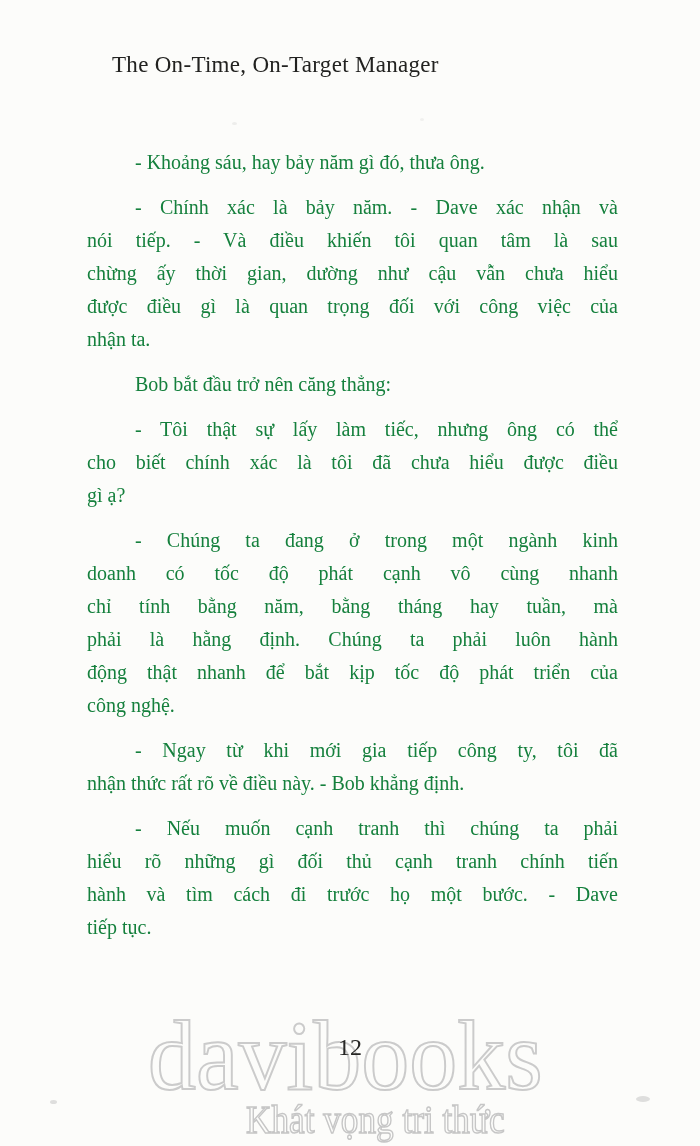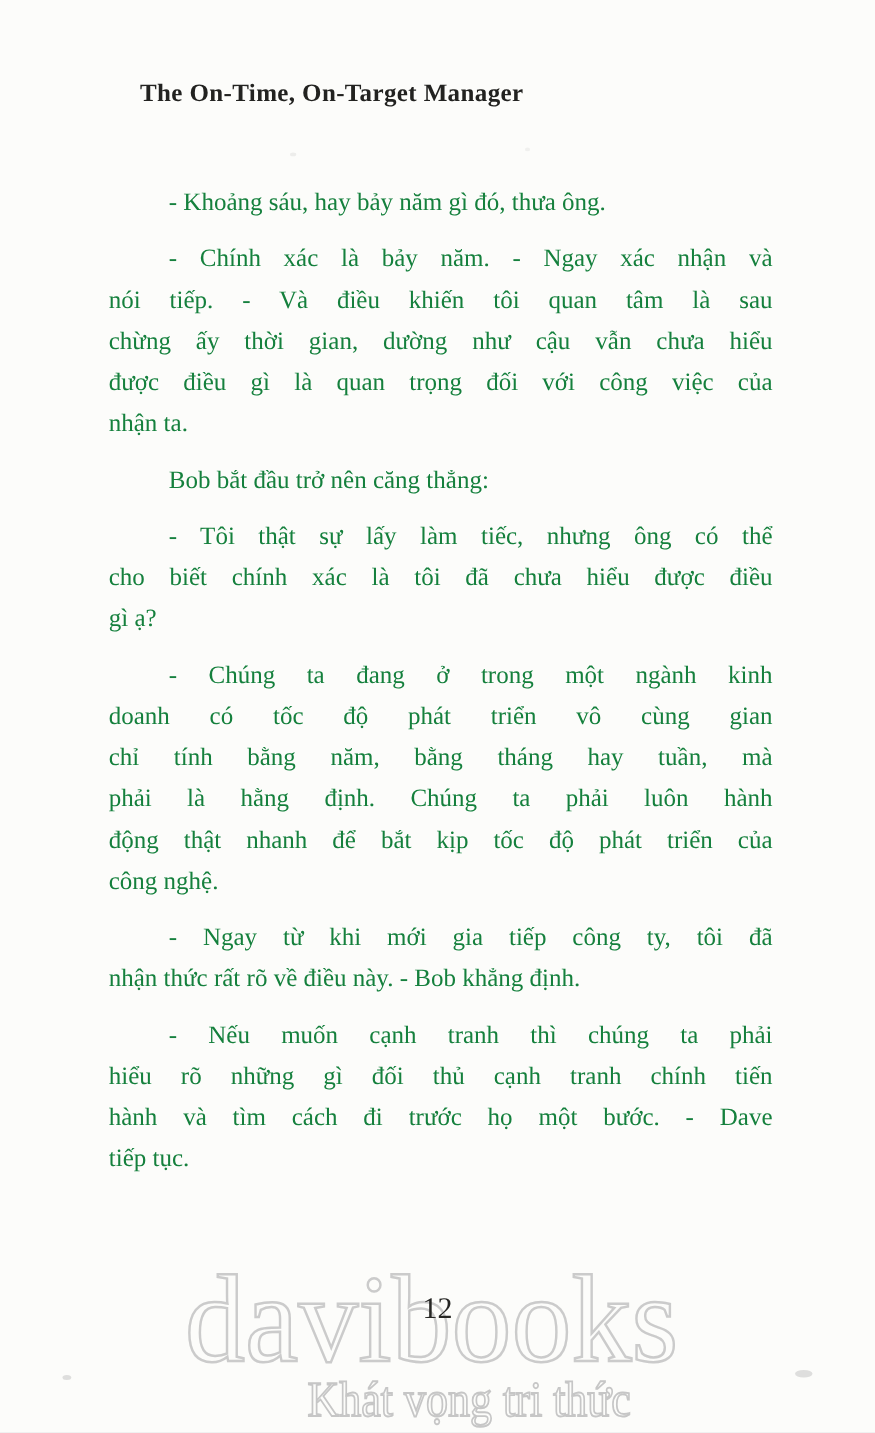--- a/index.html
+++ b/index.html
@@ -15,23 +15,23 @@
   }
   
   .speck {
     position: absolute;
     border-radius: 50%;
     background: rgba(120,120,120,0.22);
   }
   .running-header {
     position: absolute;
     left: 112px;
-    top: 64px;
-    font-size: 20px;
-    font-weight: 700;
+    top: 52px;
+    font-size: 23px;
+    font-weight: 400;
     letter-spacing: 0.3px;
     color: #222220;
   }
   .body-text {
     position: absolute;
     left: 87px;
     top: 146px;
     width: 531px;
     font-size: 20px;
     color: #15803d;
@@ -88,37 +88,37 @@
 <body>
 
 <div class="page">
   <div class="running-header">The On-Time, On-Target Manager</div>
 
   <div class="body-text">
       <div class="para">
         <div class="line first last">- Khoảng sáu, hay bảy năm gì đó, thưa ông.</div>
       </div>
       <div class="para">
-        <div class="line first">- Chính xác là bảy năm. - Ngay xác nhận và</div>
+        <div class="line first">- Chính xác là bảy năm. - Dave xác nhận và</div>
         <div class="line">nói tiếp. - Và điều khiến tôi quan tâm là sau</div>
         <div class="line">chừng ấy thời gian, dường như cậu vẫn chưa hiểu</div>
         <div class="line">được điều gì là quan trọng đối với công việc của</div>
         <div class="line last">nhận ta.</div>
       </div>
       <div class="para">
         <div class="line first last">Bob bắt đầu trở nên căng thẳng:</div>
       </div>
       <div class="para">
         <div class="line first">- Tôi thật sự lấy làm tiếc, nhưng ông có thể</div>
         <div class="line">cho biết chính xác là tôi đã chưa hiểu được điều</div>
         <div class="line last">gì ạ?</div>
       </div>
       <div class="para">
         <div class="line first">- Chúng ta đang ở trong một ngành kinh</div>
-        <div class="line">doanh có tốc độ phát triển vô cùng gian</div>
+        <div class="line">doanh có tốc độ phát cạnh vô cùng nhanh</div>
         <div class="line">chỉ tính bằng năm, bằng tháng hay tuần, mà</div>
         <div class="line">phải là hằng định. Chúng ta phải luôn hành</div>
         <div class="line">động thật nhanh để bắt kịp tốc độ phát triển của</div>
         <div class="line last">công nghệ.</div>
       </div>
       <div class="para">
         <div class="line first">- Ngay từ khi mới gia tiếp công ty, tôi đã</div>
         <div class="line last">nhận thức rất rõ về điều này. - Bob khẳng định.</div>
       </div>
       <div class="para">

